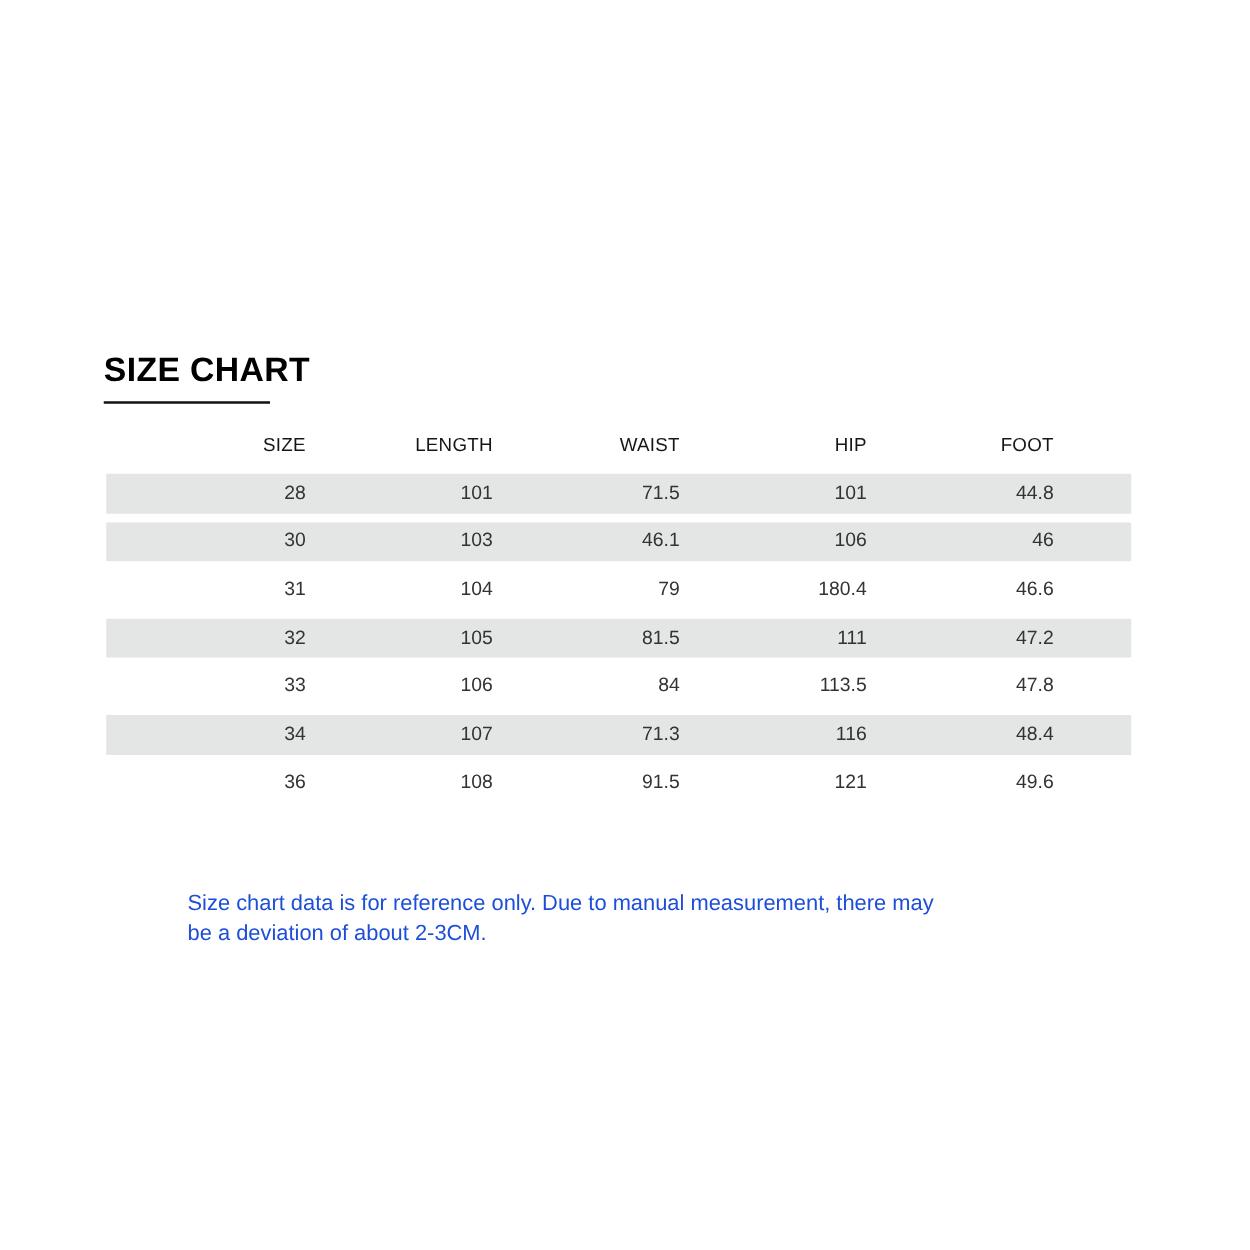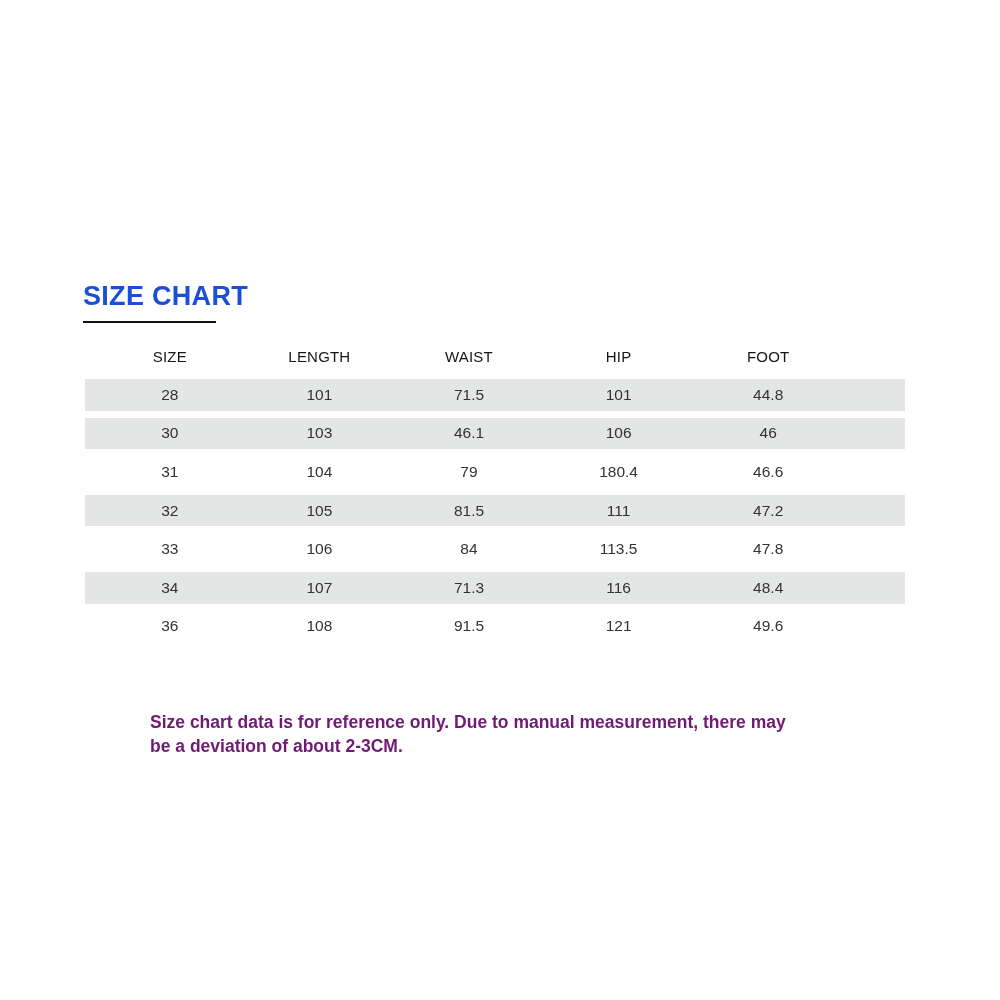--- a/index.html
+++ b/index.html
@@ -17,21 +17,21 @@
     color: #2f2f2f;
   }
   .title {
     position: absolute;
     left: 83px;
     top: 281px;
     margin: 0;
     font-size: 27px;
     font-weight: 700;
     letter-spacing: 0.3px;
-    color: #1d4ed8;
+    color: #000000;
   }
   .title-underline {
     position: absolute;
     left: 83px;
     top: 321px;
     width: 133px;
     height: 2px;
     background: #121212;
   }
   .size-table {
@@ -55,39 +55,39 @@
     right: 0;
     top: 3.5px;
     bottom: 3.5px;
     background: #e4e5e5;
     z-index: 0;
   }
   .t-cell {
     position: relative;
     z-index: 1;
     flex: 1 1 0;
-    text-align: center;
+    text-align: right;
     font-size: 15.5px;
     color: #333333;
   }
   .t-row.header .t-cell {
     font-size: 15px;
     color: #161616;
     letter-spacing: 0.2px;
   }
   .note {
     position: absolute;
     left: 150px;
     top: 711px;
     width: 700px;
     margin: 0;
     font-size: 17.5px;
-    font-weight: 700;
+    font-weight: 400;
     line-height: 23.5px;
-    color: #701a75;
+    color: #1d4ed8;
   }
 </style>
 </head>
 <body>
 
 <div class="canvas">
 
   <h1 class="title">SIZE CHART</h1>
   <div class="title-underline"></div>
 

